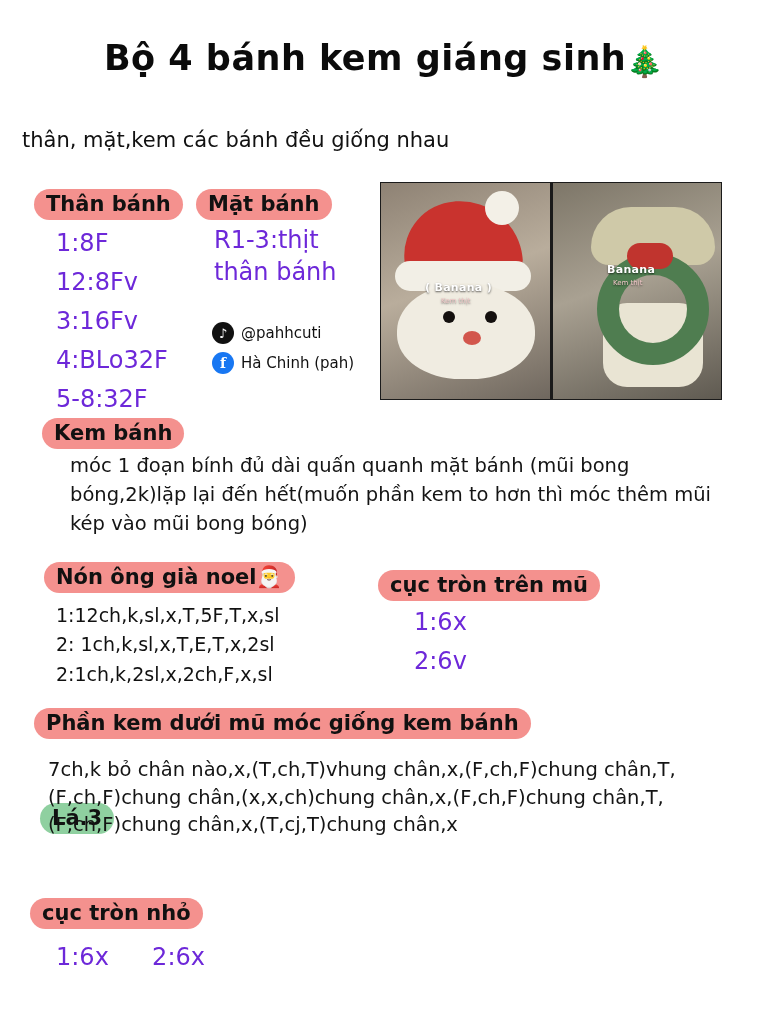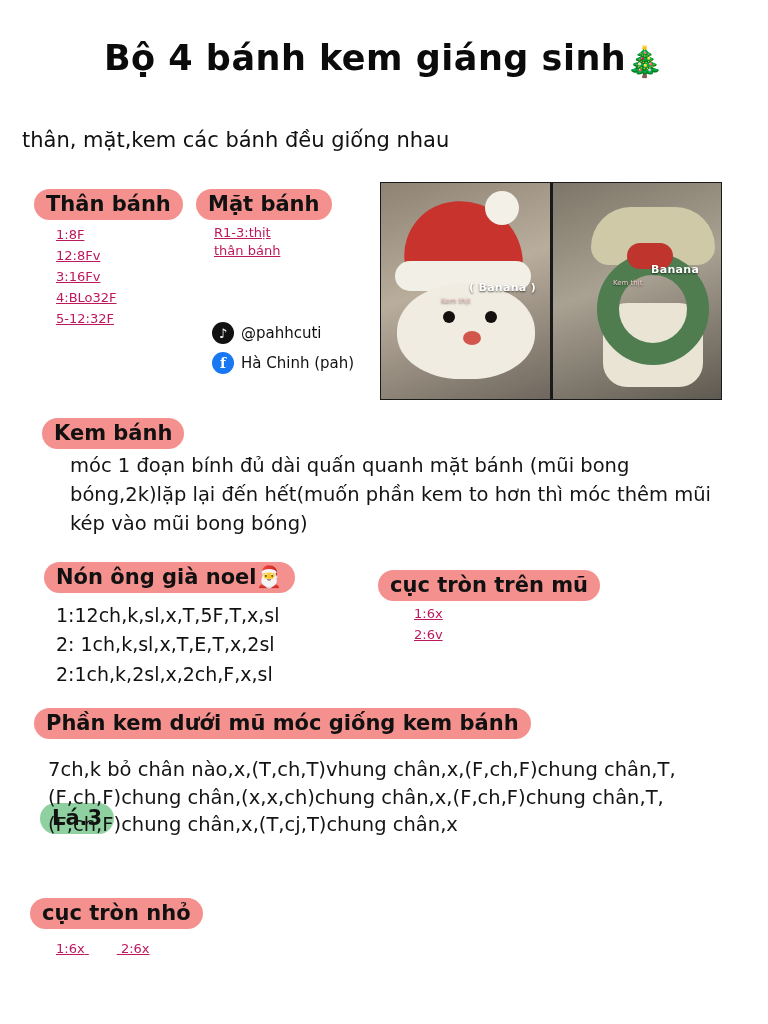--- a/index.html
+++ b/index.html
@@ -62,24 +62,23 @@
   }
   .hl-green {
     background: #8fd0a0;
     margin-top: 35px;
   }
 
   .abs { position: absolute; }
 
   
   .rows {
-    font-size: 13px;
+    font-size: 24px;
     line-height: 1.62;
-    color: #be185d;
-    text-decoration: underline;
+    color: #6d28d9;
   }
 
   
   .photo {
     position: absolute;
     left: 380px;
     top: 182px;
     width: 340px;
     height: 216px;
     background: #2a2a2a;
@@ -180,21 +179,20 @@
     background: #e9e4d3;
     border-radius: 24px;
   }
   .wm {
     position: absolute;
     color: #ffffff;
     font-size: 11px;
     font-weight: bold;
     letter-spacing: 0.3px;
     text-shadow: 0 1px 2px rgba(0,0,0,.65);
-    margin-left: 44px;
   }
   .wm-sub {
     position: absolute;
     color: #f0c8c8;
     font-size: 7px;
     text-shadow: 0 1px 2px rgba(0,0,0,.65);
   }
 
   
   .social {
@@ -243,21 +241,21 @@
   <div class="subtitle">thân, mặt,kem các bánh đều giống nhau</div>
 
   <div class="abs" style="left:34px; top:189px;">
     <span class="hl">Thân bánh</span>
   </div>
   <div class="abs rows" style="left:56px; top:224px;">
     <div>1:8F</div>
     <div>12:8Fv</div>
     <div>3:16Fv</div>
     <div>4:BLo32F</div>
-    <div>5-12:32F</div>
+    <div>5-8:32F</div>
   </div>
 
   <div class="abs" style="left:196px; top:189px;">
     <span class="hl">Mặt bánh</span>
   </div>
   <div class="abs rows" style="left:214px; top:224px; line-height:1.35;">
     <div>R1-3:thịt</div>
     <div>thân bánh</div>
   </div>
 

